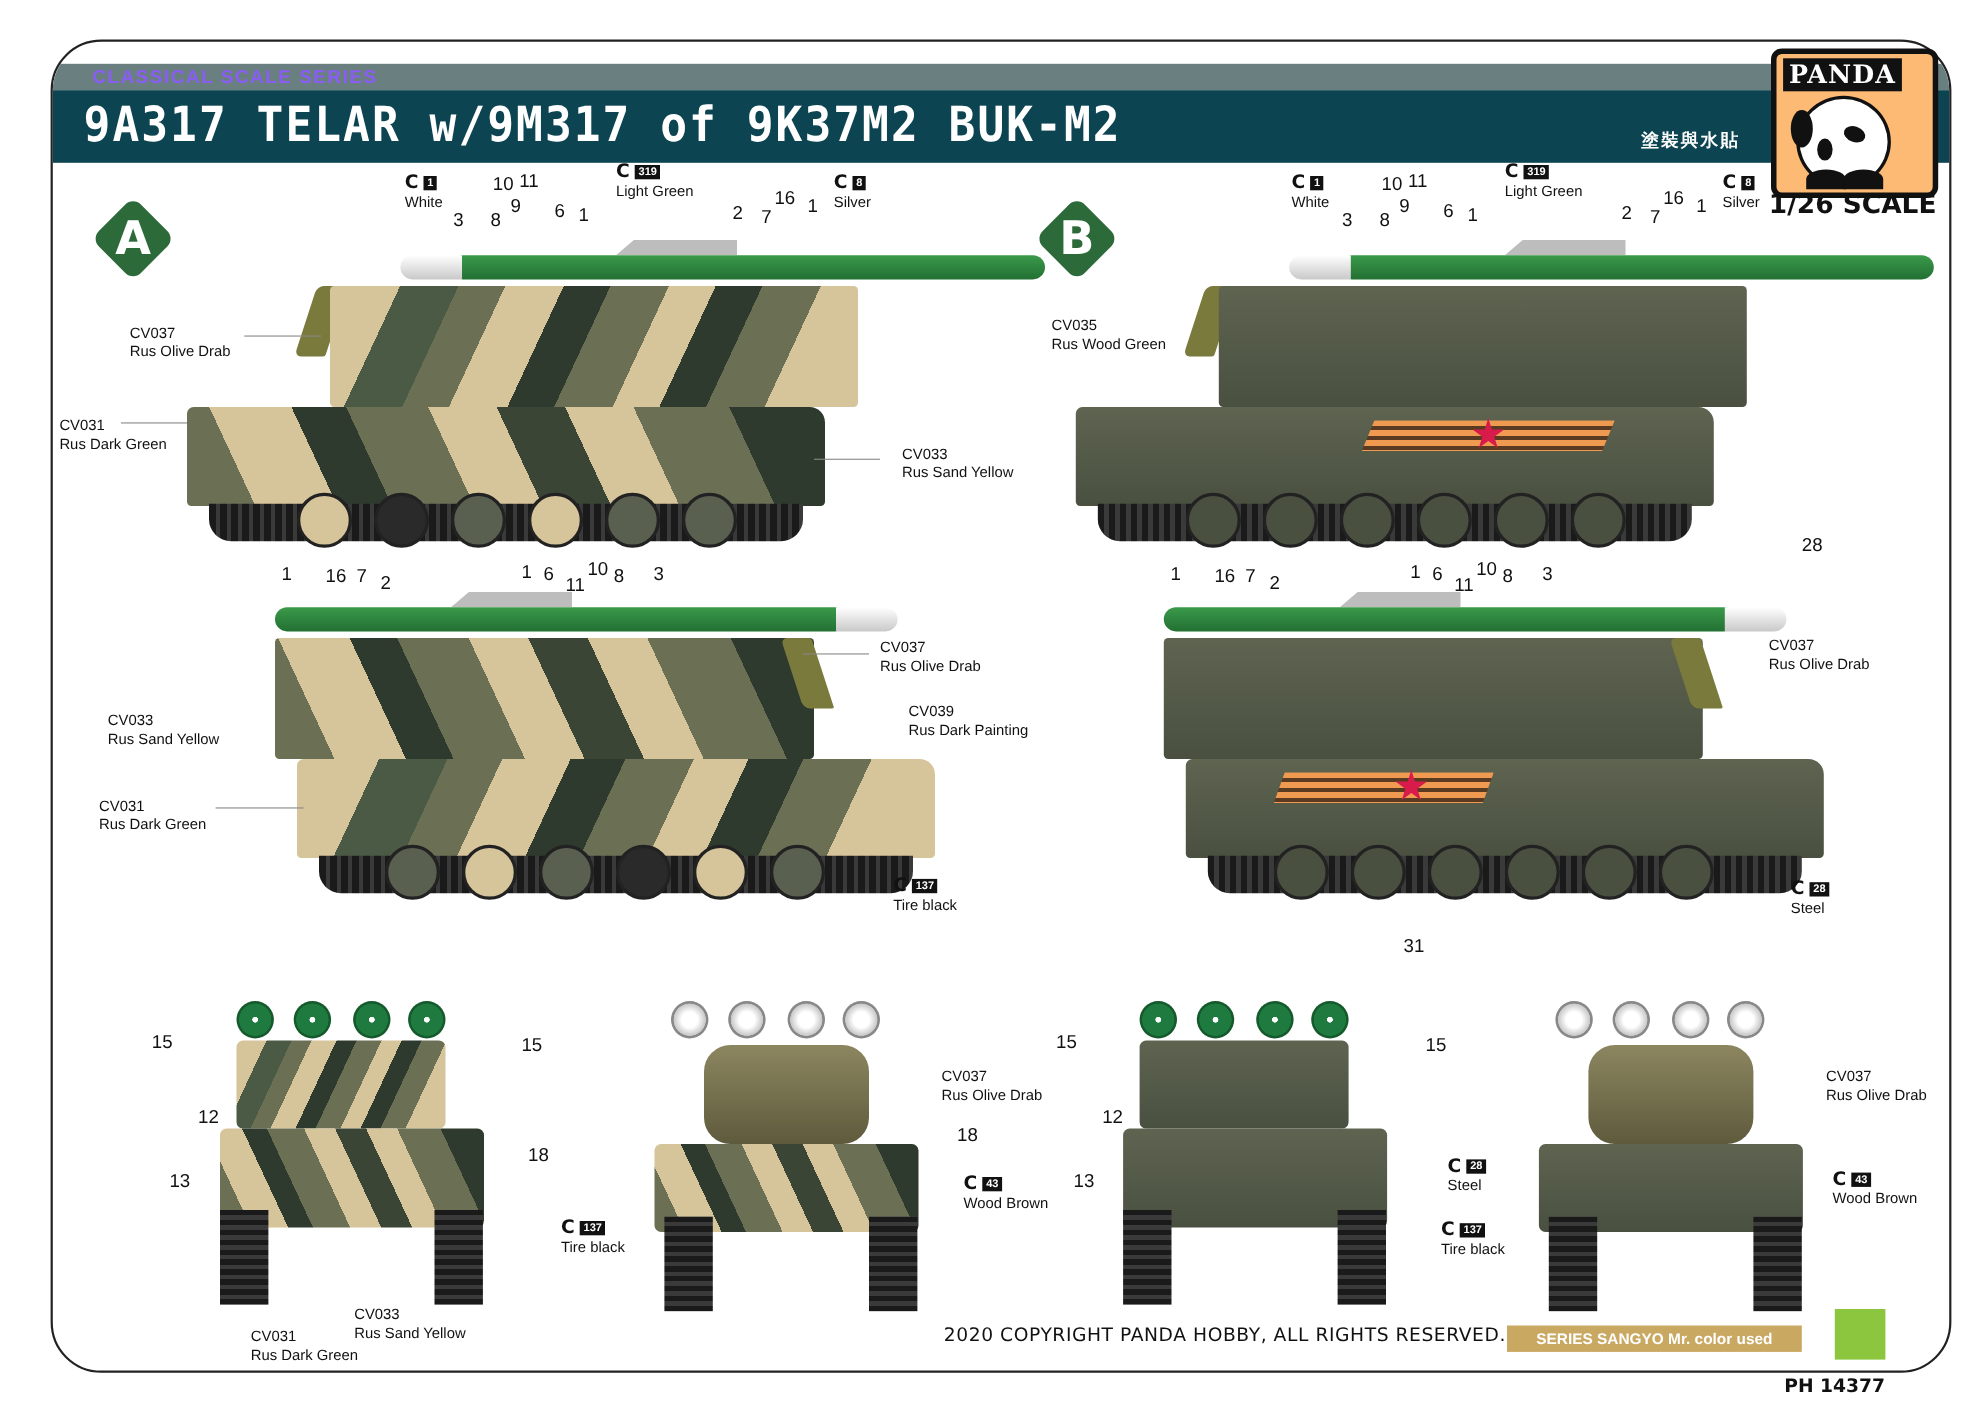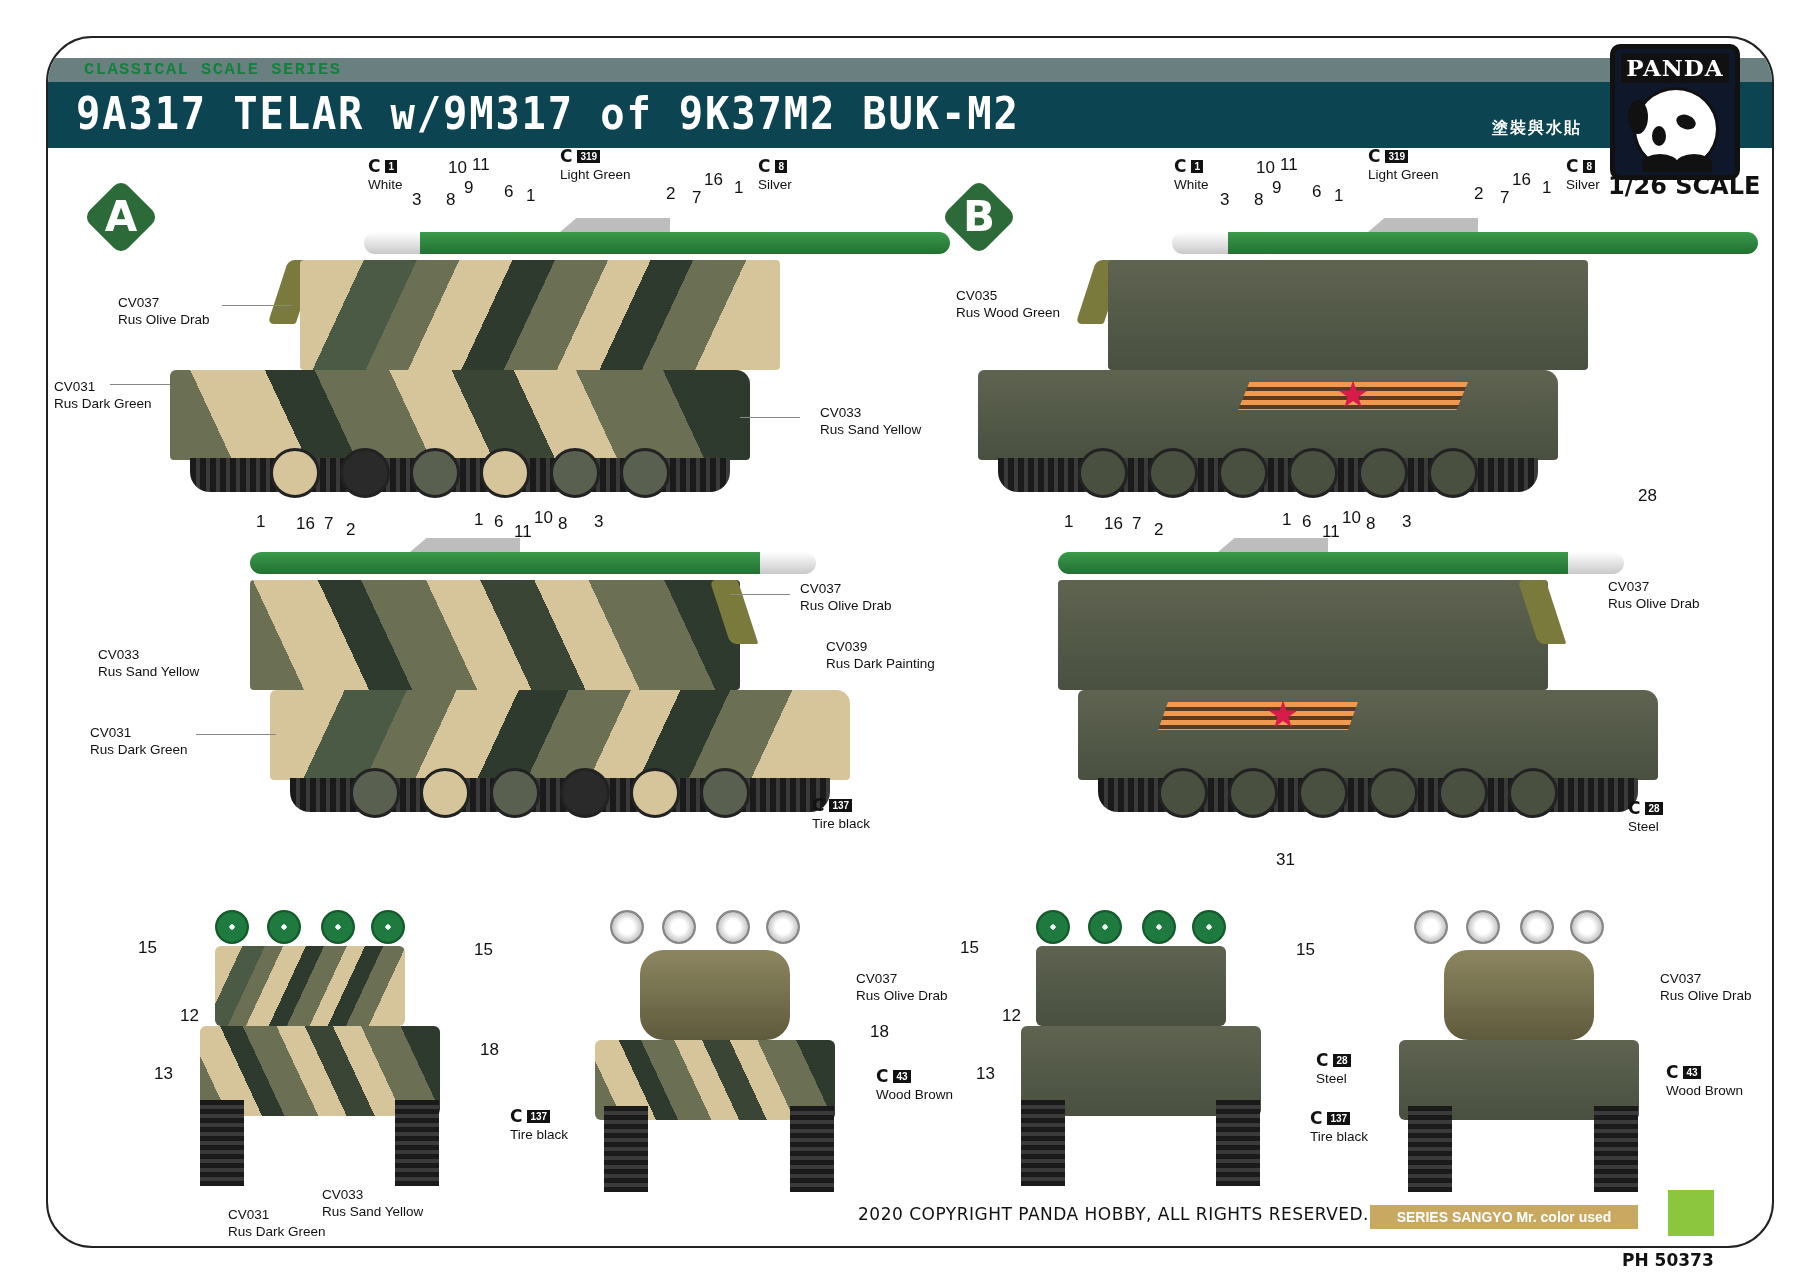--- a/index.html
+++ b/index.html
@@ -1,24 +1,24 @@
 <!DOCTYPE html>
 <html><head>
 <meta charset="utf-8">
 <style>
   html,body{margin:0;padding:0;background:#fff;}
   body{width:1800px;height:1284px;position:relative;overflow:hidden;font-family:"Liberation Sans",sans-serif;color:#111;}
   .frame{position:absolute;left:46px;top:36px;width:1728px;height:1212px;border:2px solid #222;border-radius:46px;box-sizing:border-box;overflow:hidden;background:#fff;}
   .series-band{position:absolute;left:0;top:20px;width:100%;height:24px;background:#6a8080;}
-  .series-text{position:absolute;left:36px;top:22px;color:#15803d;font-weight:bold;font-size:17px;letter-spacing:1.5px;font-family:Liberation Mono, monospace;}
+  .series-text{position:absolute;left:36px;top:22px;color:#8b5cf6;font-weight:bold;font-size:17px;letter-spacing:1.5px;font-family:Liberation Sans, sans-serif;}
   .title-band{position:absolute;left:0;top:44px;width:100%;height:66px;background:#0c4452;}
   .title-text{position:absolute;left:28px;top:50px;color:#fff;font-family:"DejaVu Sans Mono",monospace;font-weight:bold;font-size:44px;transform:scaleX(0.92);transform-origin:left;letter-spacing:2px;}
   .guide-text{position:absolute;right:188px;top:48px;color:#fff;font-family:"DejaVu Serif",serif;font-weight:bold;font-size:26px;letter-spacing:0.5px;}
   .guide-cn{position:absolute;right:190px;top:80px;color:#fff;font-size:16px;font-weight:bold;letter-spacing:2px;}
-  .logo{position:absolute;left:1610px;top:44px;width:130px;height:136px;background:#0f172a;border:5px solid #111;border-radius:10px;box-sizing:border-box;}
+  .logo{position:absolute;left:1610px;top:44px;width:152px;height:136px;background:#fdba74;border:5px solid #111;border-radius:10px;box-sizing:border-box;}
   .logo-word{position:absolute;left:6px;top:4px;width:108px;height:30px;background:#111;color:#fff;font-family:"DejaVu Serif",serif;font-weight:bold;font-size:23px;text-align:center;line-height:30px;letter-spacing:1px;}
   .logo-face{position:absolute;left:18px;top:38px;width:86px;height:84px;border-radius:50%;background:#fff;border:3px solid #111;box-sizing:border-box;}
   .eye1{position:absolute;left:40px;top:25px;width:20px;height:14px;background:#111;border-radius:50%;transform:rotate(20deg);}
   .eye2{position:absolute;left:16px;top:36px;width:14px;height:20px;background:#111;border-radius:50%;}
   .ear{position:absolute;left:-8px;top:10px;width:20px;height:34px;background:#111;border-radius:50%;}
   .paw1,.paw2{position:absolute;bottom:-4px;width:36px;height:18px;background:#111;border-radius:50% 50% 0 0;}
   .paw1{left:6px}.paw2{left:40px}
   .scale-text{position:absolute;left:1608px;top:172px;font-family:"DejaVu Sans",sans-serif;font-weight:bold;font-size:24px;color:#111;}
   .badge{position:absolute;width:54px;height:54px;background:#2d6a3a;transform:rotate(45deg);border-radius:10px;}
   .badge-letter{position:absolute;width:54px;height:54px;color:#fff;font-weight:bold;font-size:42px;text-align:center;line-height:54px;font-family:"DejaVu Sans",sans-serif;}
@@ -282,13 +282,13 @@
     <div class="tr" style="left:200px;top:206px;"></div>
 </div>
 <div class="lbl" style="left:1660px;top:970px;"><span>CV037</span><br><span>Rus Olive Drab</span></div>
 <div class="ccode" style="left:1316px;top:1052px;"><span class="c">C</span><span class="box">28</span><br><span>Steel</span></div>
 <div class="ccode" style="left:1666px;top:1064px;"><span class="c">C</span><span class="box">43</span><br><span>Wood Brown</span></div>
 <div class="ccode" style="left:1310px;top:1110px;"><span class="c">C</span><span class="box">137</span><br><span>Tire black</span></div>
 
 <div class="copyright">2020 COPYRIGHT PANDA HOBBY, ALL RIGHTS RESERVED.</div>
 <div class="gunze">SERIES SANGYO Mr. color used</div>
 <div class="gunze-img"></div>
-<div class="code">PH 50373</div>
+<div class="code">PH 14377</div>
 
 </body></html>

